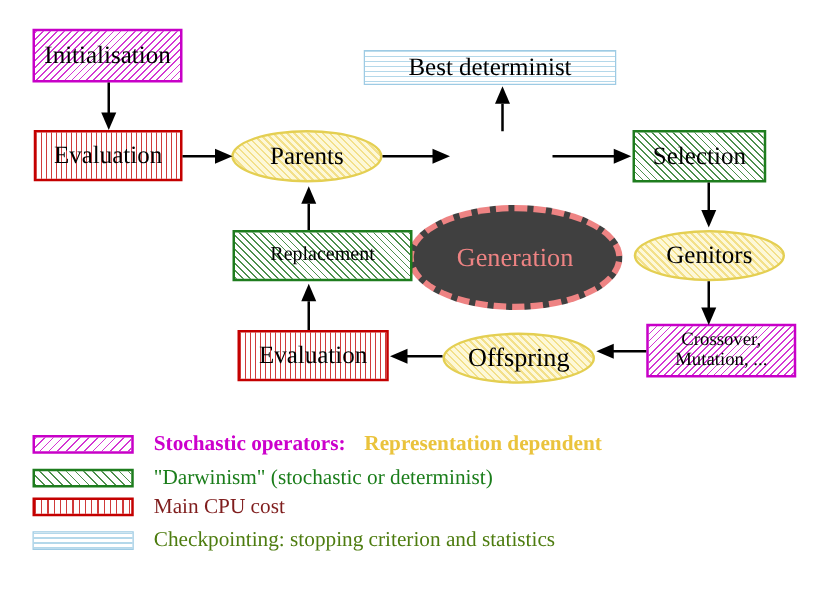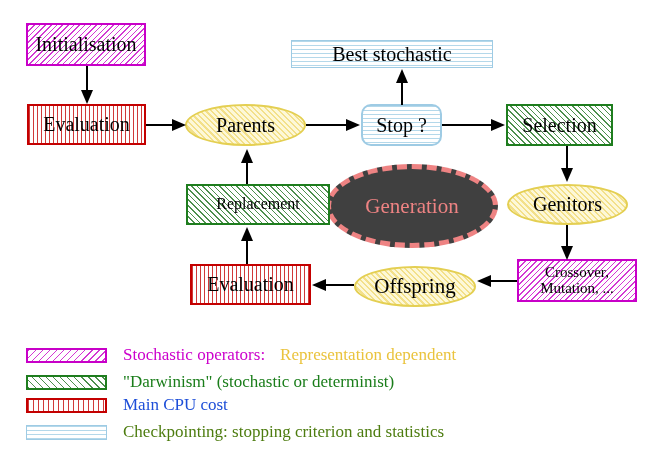--- a/index.html
+++ b/index.html
@@ -38,37 +38,36 @@
     background:repeating-linear-gradient(135deg,#d338d3 0,#d338d3 1px,#ffffff 1px,#ffffff 5px);}
   .sw-green{border-color:#1e7d1e;
     background:repeating-linear-gradient(45deg,#4d8f4d 0,#4d8f4d 1px,#ffffff 1px,#ffffff 5px);}
   .sw-red{border-color:#c40000;
     background:repeating-linear-gradient(90deg,#d03a3a 0,#d03a3a 1px,#ffffff 1px,#ffffff 5px);}
   .sw-cyan{border:1px solid #9ecbe4;
     background:repeating-linear-gradient(180deg,#b4d8ea 0,#b4d8ea 1px,#ffffff 1px,#ffffff 4px);}
   .t-magenta{color:#cc00cc;}
   .t-gold{color:#eac33c;margin-left:15px;}
   .t-green{color:#1a7d1a;}
-  .t-red{color:#1d4ed8;text-align:right;}
+  .t-red{color:#7f1d1d;text-align:right;}
   .t-cyan{color:#4d7c0f;}
 </style>
 </head>
 <body>
 
 <div id="canvas">
 
   <div class="node rect box-magenta" style="left:26px;top:23px;width:120px;height:43px;">Initialisation</div>
 
   <div class="node rect box-red" style="left:27px;top:104px;width:119px;height:41px;">Evaluation</div>
 
   <div class="node ellipse-yellow" style="left:185px;top:104px;width:121px;height:42px;">Parents</div>
 
-  <div class="node box-cyan" style="left:291px;top:40px;width:202px;height:28px;">Best stochastic</div>
+  <div class="node box-cyan" style="left:291px;top:40px;width:202px;height:28px;">Best determinist</div>
 
-  <div class="node box-cyan" style="left:361px;top:104px;width:81px;height:42px;border-width:2px;border-radius:10px;">Stop ?</div>
 
   <div class="node rect box-green" style="left:506px;top:104px;width:107px;height:42px;">Selection</div>
 
   <div class="node ellipse-dashed" style="left:326px;top:164px;width:172px;height:84px;">Generation</div>
 
   <div class="node ellipse-yellow" style="left:507px;top:184px;width:121px;height:41px;">Genitors</div>
 
   <div class="node rect box-green" style="left:186px;top:184px;width:144px;height:41px;font-size:16px;">Replacement</div>
 
   <div class="node rect box-red" style="left:190px;top:264px;width:121px;height:41px;">Evaluation</div>
@@ -128,21 +127,21 @@
   <div>
     <div class="head left" style="left:312px;top:279px;"></div>
     <div class="line" style="left:325px;top:284px;width:29px;height:2px;"></div>
   </div>
 
   <div>
     <div class="head up" style="left:241px;top:227px;"></div>
     <div class="line" style="left:246px;top:241px;width:2px;height:23px;"></div>
   </div>
 
-  <div class="legend-row" style="top:345px;">
+  <div class="legend-row" style="top:345px;font-weight:bold;">
     <span class="swatch sw-magenta"></span>
     <span class="t-magenta">Stochastic operators:</span>
     <span class="t-gold">Representation dependent</span>
   </div>
 
   <div class="legend-row" style="top:372px;">
     <span class="swatch sw-green"></span>
     <span class="t-green">"Darwinism" (stochastic or determinist)</span>
   </div>
 

